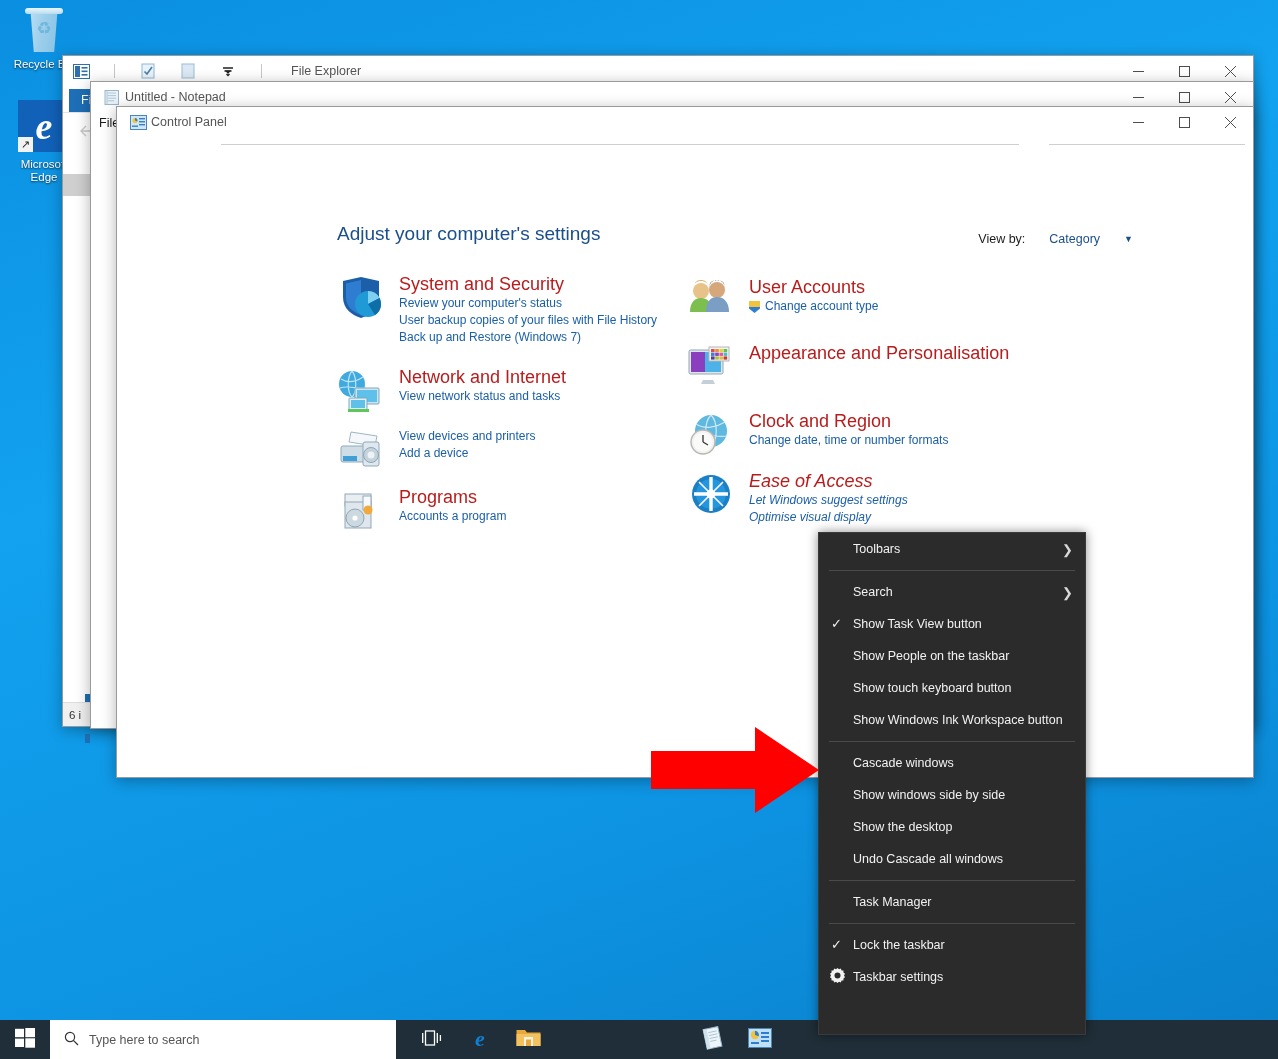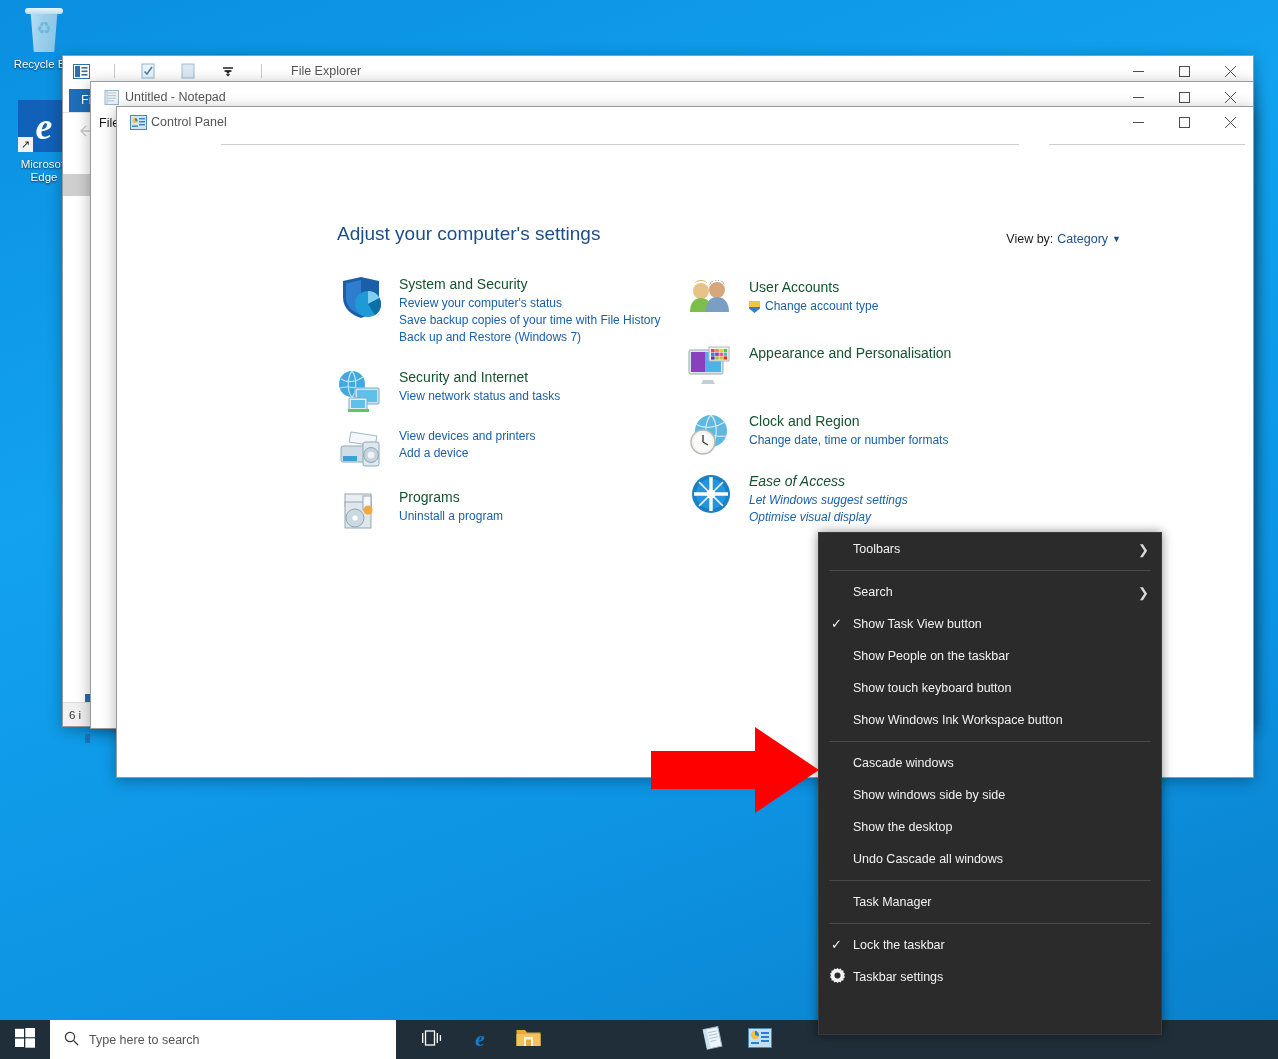--- a/index.html
+++ b/index.html
@@ -156,45 +156,45 @@
     font-size: 12.5px; color:#767676;
   }
   .searchbar .mag { margin-left:auto; color:#555; }
 
   #cp .cp-body { position:absolute; left:0; right:0; top:38px; bottom:0; background:#fff; overflow:hidden;}
   .cp-head {
     position:absolute; left: 220px; top: 78px;
     font-size: 19px; color: #1a4f8a; font-weight: 400;
   }
   .viewby {
-    position:absolute; right: 132px; top: 87px;
-    font-size: 12.5px; color:#1b1b1b; display:flex; align-items:center; gap:4px;
+    position:absolute; right: 120px; top: 87px;
+    font-size: 12.5px; color:#1b1b1b; display:flex; align-items:center; gap:24px;
   }
   .viewby .val { color:#1a4f8a; }
   .viewby .car { color:#1a4f8a; font-size: 9px; }
 
   .cat-col { position:absolute; }
   .cat { position:relative; margin-bottom: 14px; padding-left: 62px; min-height: 46px; }
   .cat .cat-icon { position:absolute; left: 0; top: 0; width: 48px; height: 46px; }
   .cat .cat-title {
-    font-size: 14px; color: #14532d; line-height: 18px; margin-bottom: 2px;
+    font-size: 18px; color: #b91c1c; line-height: 18px; margin-bottom: 2px;
   }
   .cat .cat-link {
     font-size: 12px; color: #1a5fa8; line-height: 17px; display:block;
   }
   .cat .cat-link.shield { padding-left: 16px; position:relative; }
   .cat .cat-link.shield::before {
     content:""; position:absolute; left:0; top:3px; width:11px; height:12px;
     background: linear-gradient(#f2c33c 0 50%, #2f7dd1 50% 100%);
     clip-path: polygon(0 0, 100% 0, 100% 62%, 50% 100%, 0 62%);
   }
 
   
   #ctx {
-    position:absolute; left: 818px; top: 532px; width: 344px; height: 503px;
+    position:absolute; left: 818px; top: 532px; width: 268px; height: 503px;
     background: #2b2b2b; color:#fff;
     box-shadow: 0 0 10px rgba(0,0,0,.45);
     border: 1px solid #3a3a3a;
     z-index: 50;
   }
   .mi {
     height: 32px; display:flex; align-items:center;
     padding-left: 34px; padding-right: 12px;
     font-size: 12.5px; color:#f2f2f2; position:relative;
   }
@@ -455,37 +455,37 @@
             <svg width="48" height="46" viewBox="0 0 48 46">
               <path d="M6 6 L24 2 L42 6 V22 C42 34 33 40 24 43 C15 40 6 34 6 22 Z" fill="#1b5fa8"></path>
               <path d="M9 8.5 L24 5 V40 C16 37 9 32 9 22 Z" fill="#2f7dd1"></path>
               <circle cx="31" cy="29" r="13" fill="#1f9ad6"></circle>
               <path d="M31 29 L31 16 A13 13 0 0 1 42.5 23 Z" fill="#7fd0f0"></path>
               <path d="M31 29 L42.5 23 A13 13 0 0 1 38 40 Z" fill="#0d6ea8"></path>
             </svg>
           </span>
           <div class="cat-title">System and Security</div>
           <span class="cat-link">Review your computer's status</span>
-          <span class="cat-link">Save backup copies of your time with File History</span>
+          <span class="cat-link">User backup copies of your files with File History</span>
           <span class="cat-link">Back up and Restore (Windows 7)</span>
         </div>
 
         <div class="cat" style="margin-top:22px;">
           <span class="cat-icon">
             <svg width="48" height="46" viewBox="0 0 48 46">
               <circle cx="15" cy="16" r="13" fill="#3fa9e0"></circle>
               <path d="M4 11 C12 16 20 13 26 9 M3 20 C11 17 20 21 27 20 M15 3 C10 9 10 24 15 29 M15 3 C20 9 20 24 15 29" stroke="#bfe6f7" stroke-width="1.2" fill="none"></path>
               <rect x="18" y="20" width="24" height="16" rx="1" fill="#cfe4ef" stroke="#7aa9c2"></rect>
               <rect x="20" y="22" width="20" height="12" fill="#5fc0ea"></rect>
               <rect x="12" y="30" width="18" height="12" rx="1" fill="#e2eef5" stroke="#7aa9c2"></rect>
               <rect x="14" y="32" width="14" height="8" fill="#5fc0ea"></rect>
               <rect x="11" y="41" width="21" height="3" fill="#5cc85c"></rect>
             </svg>
           </span>
-          <div class="cat-title">Security and Internet</div>
+          <div class="cat-title">Network and Internet</div>
           <span class="cat-link">View network status and tasks</span>
         </div>
 
         <div class="cat" style="margin-top:10px;">
           <span class="cat-icon">
             <svg width="48" height="46" viewBox="0 0 48 46">
               <path d="M14 4 L40 8 L38 18 L12 14 Z" fill="#f4f8fa" stroke="#9fb6c4"></path>
               <rect x="4" y="18" width="30" height="16" rx="2" fill="#cfdde6" stroke="#91a9b8"></rect>
               <rect x="6" y="28" width="14" height="5" fill="#3f9fd6"></rect>
               <rect x="26" y="14" width="16" height="24" rx="2" fill="#dfe8ee" stroke="#91a9b8"></rect>
@@ -502,21 +502,21 @@
             <svg width="48" height="46" viewBox="0 0 48 46">
               <rect x="8" y="6" width="26" height="12" fill="#e8eef2" stroke="#93a7b5"></rect>
               <rect x="8" y="14" width="26" height="26" fill="#dfe7ed" stroke="#93a7b5"></rect>
               <rect x="26" y="8" width="8" height="14" fill="#f6fafc" stroke="#93a7b5"></rect>
               <circle cx="18" cy="30" r="9" fill="#cdd9e1" stroke="#8ea4b2"></circle>
               <circle cx="18" cy="30" r="2.6" fill="#fff"></circle>
               <circle cx="31" cy="22" r="4.5" fill="#f2a93c"></circle>
             </svg>
           </span>
           <div class="cat-title">Programs</div>
-          <span class="cat-link">Uninstall a program</span>
+          <span class="cat-link">Accounts a program</span>
         </div>
       </div>
 
       <div class="cat-col" style="left: 570px; top: 133px; width: 380px;">
 
         <div class="cat">
           <span class="cat-icon">
             <svg width="48" height="46" viewBox="0 0 48 46">
               <circle cx="14" cy="13" r="8" fill="#e8c389"></circle>
               <path d="M6 10 A8 8 0 0 1 22 10 C22 5 18 3 14 3 C10 3 6 5 6 10 Z" fill="#d8ab62"></path>

